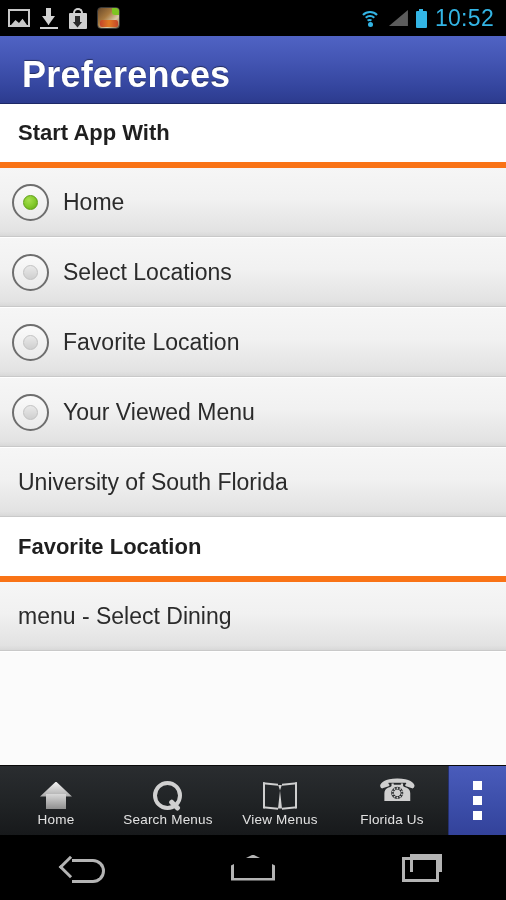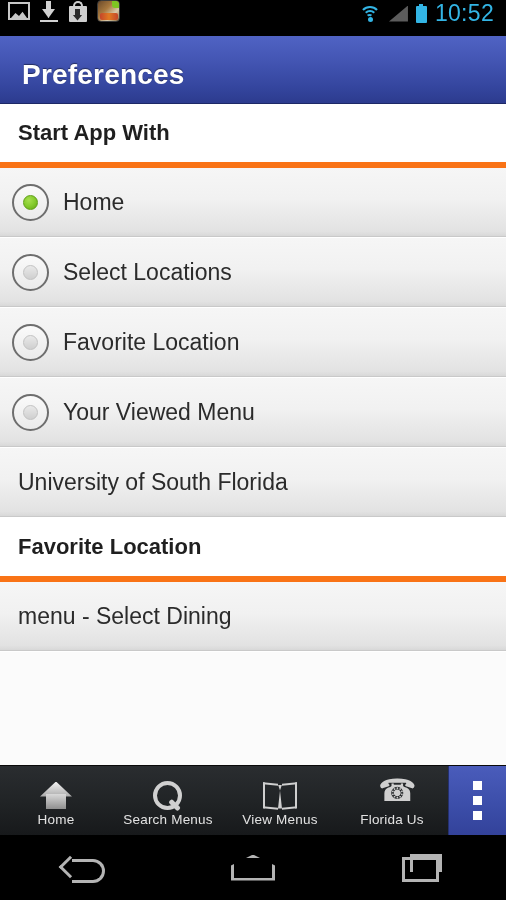--- a/index.html
+++ b/index.html
@@ -7,21 +7,21 @@
     width:506px; height:900px;
     background:#000;
     font-family:"Liberation Sans", sans-serif;
     overflow:hidden;
   }
   #device { position:relative; width:506px; height:900px; background:#000; }
 
   
   .statusbar {
     position:relative; height:36px; background:#000;
-    display:flex; align-items:flex-start; padding:0 8px;
+    display:flex; align-items:center; padding:0 8px;
   }
   .sb-left { display:flex; align-items:center; gap:9px; }
   .sb-right { margin-left:auto; display:flex; align-items:center; gap:8px; padding-right:4px; }
 
   .ic-image { width:22px; height:18px; border:2px solid #c8c8c8; position:relative; }
   .ic-image::after {
     content:""; position:absolute; left:1px; bottom:0; width:16px; height:7px;
     background:#c8c8c8;
     clip-path:polygon(0% 100%, 28% 30%, 50% 70%, 72% 12%, 100% 100%);
   }
@@ -96,21 +96,21 @@
   }
 
   
   .titlebar {
     height:68px;
     background:linear-gradient(180deg,#5063c4 0%, #4456b4 35%, #35469f 75%, #2c3b8e 100%);
     display:flex; align-items:center; padding:0 22px;
     border-bottom:1px solid #1d2866;
   }
   .titlebar .title {
-    color:#ffffff; font-size:28px; font-weight:bold; letter-spacing:0.2px;
+    color:#ffffff; font-size:36px; font-weight:bold; letter-spacing:0.2px;
     text-shadow:0 -1px 1px rgba(0,0,0,0.45);
     margin-top:11px;
   }
 
   
   .content {
     position:absolute; left:0; top:104px; width:506px; height:661px;
     background:#fbfbfb; overflow:hidden;
   }
   .section-header {

